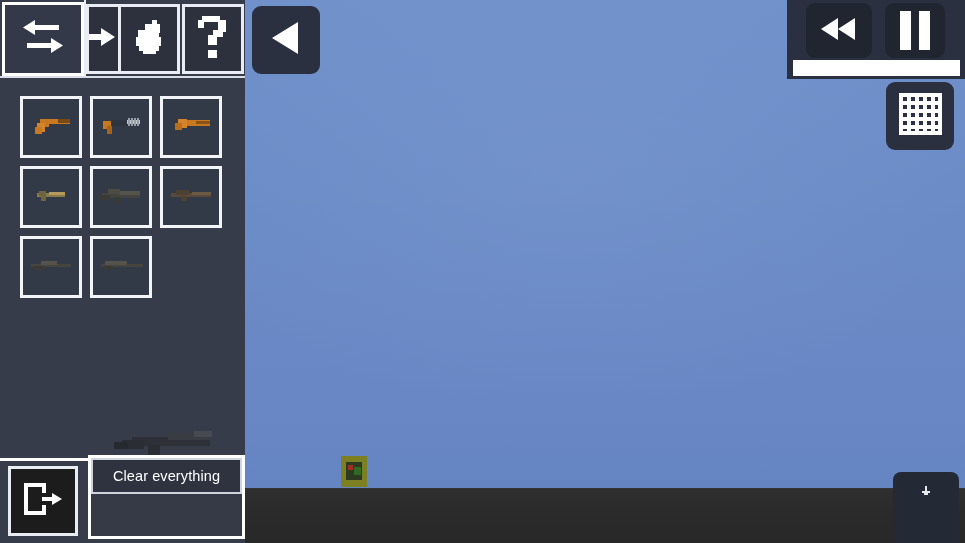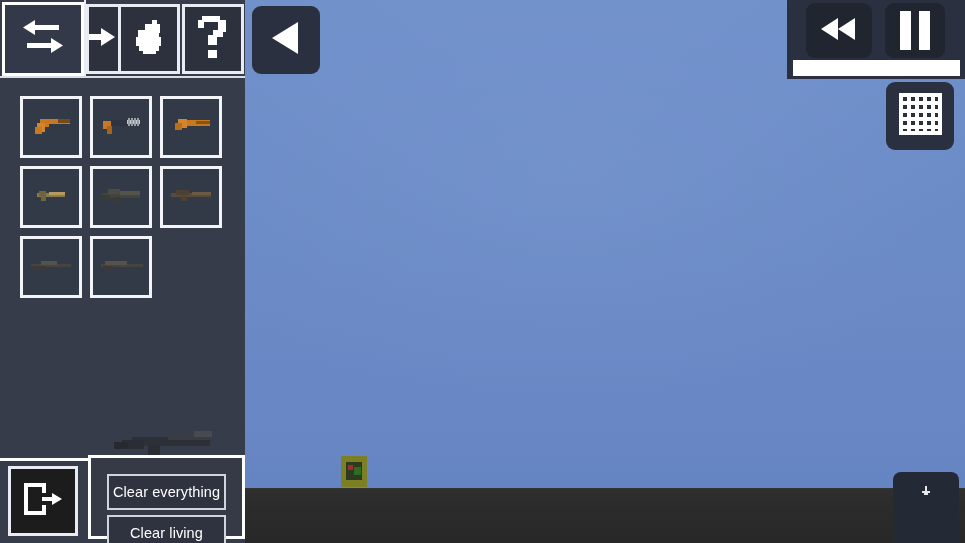--- a/index.html
+++ b/index.html
@@ -204,21 +204,21 @@
   }
   #clear-panel {
     position: absolute;
     left: 88px;
     top: 455px;
     width: 157px;
     height: 84px;
     box-sizing: border-box;
     border: 3px solid #ffffff;
     background: #353a46;
-    padding: 16px;
+    padding: 0;
   }
   .clear-btn {
     width: 100%;
     height: 36px;
     box-sizing: border-box;
     border: 2px solid #cfd4dd;
     background: #2e333f;
     color: #ffffff;
     font-size: 14.5px;
     font-family: "Liberation Sans", sans-serif;
@@ -524,21 +524,20 @@
             <rect x="21" y="26" width="4" height="10"></rect>
             <rect x="21" y="18" width="13" height="4"></rect>
             <polygon points="41,20 31,14 31,26"></polygon>
           </g>
         </svg>
       </span>
     </div>
 
     <div id="clear-panel">
       <div class="clear-btn" id="clear-everything">Clear everything</div>
-      <div class="clear-btn" id="clear-living">Clear living</div>
     </div>
   </div>
 
   <div class="round-btn" id="back-btn">
     <span class="ico">
       <svg width="40" height="42" viewBox="0 0 40 42">
         <polygon points="6,21 32,5 32,37" fill="#ffffff"></polygon>
       </svg>
     </span>
   </div>

